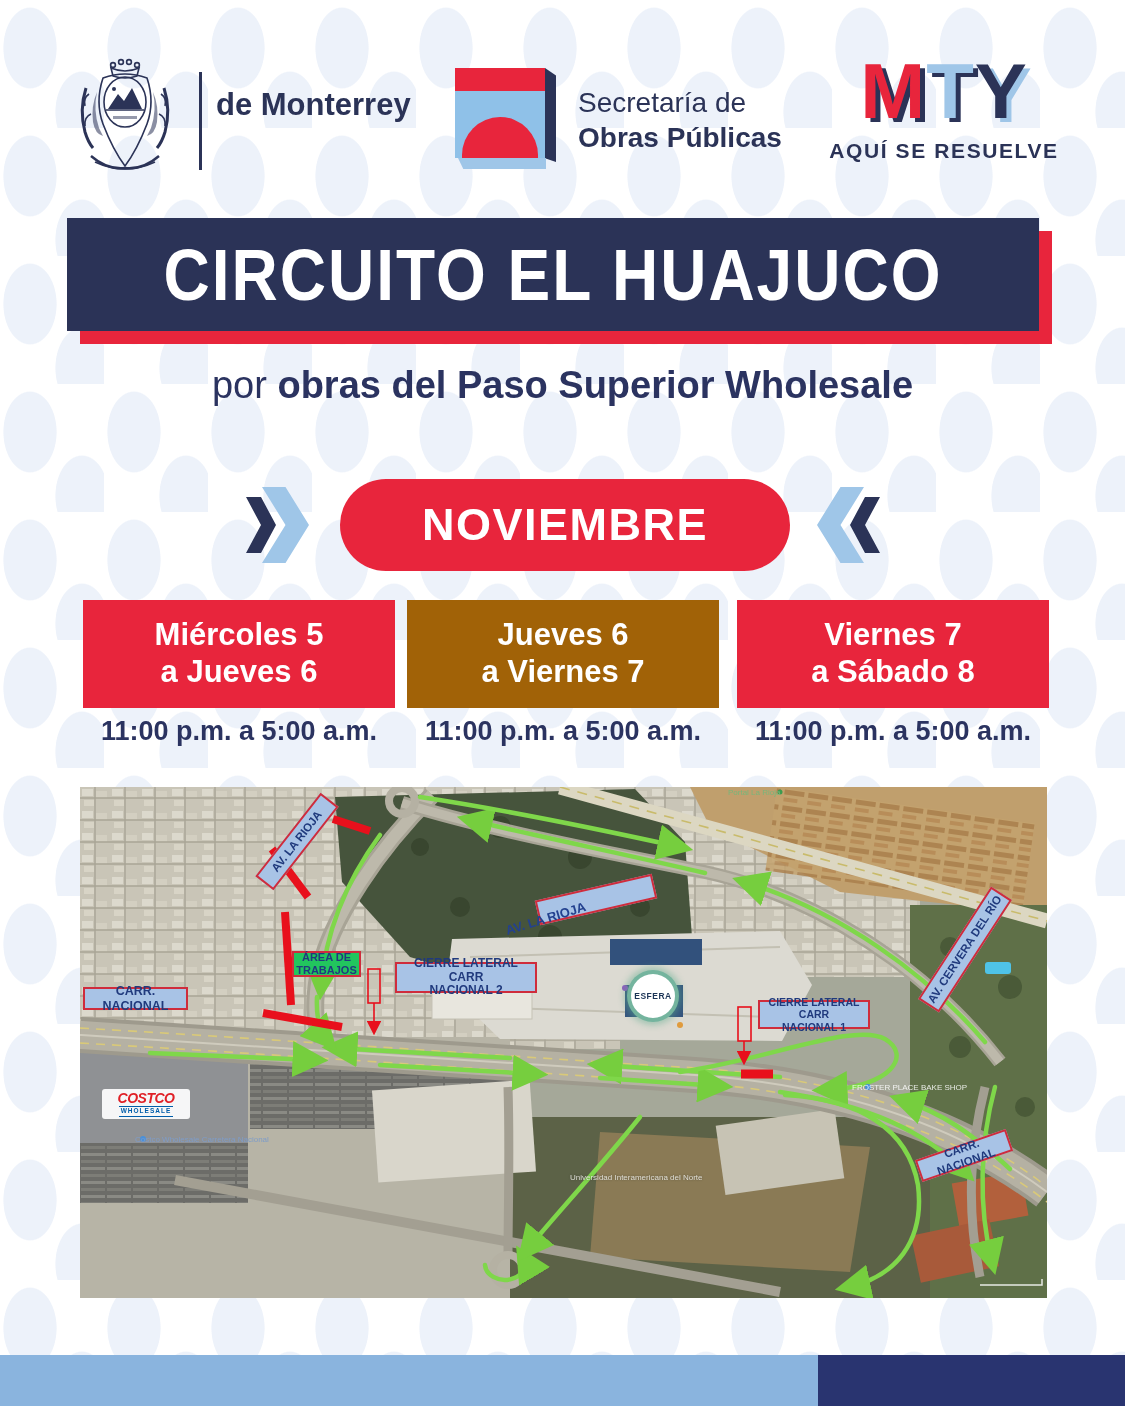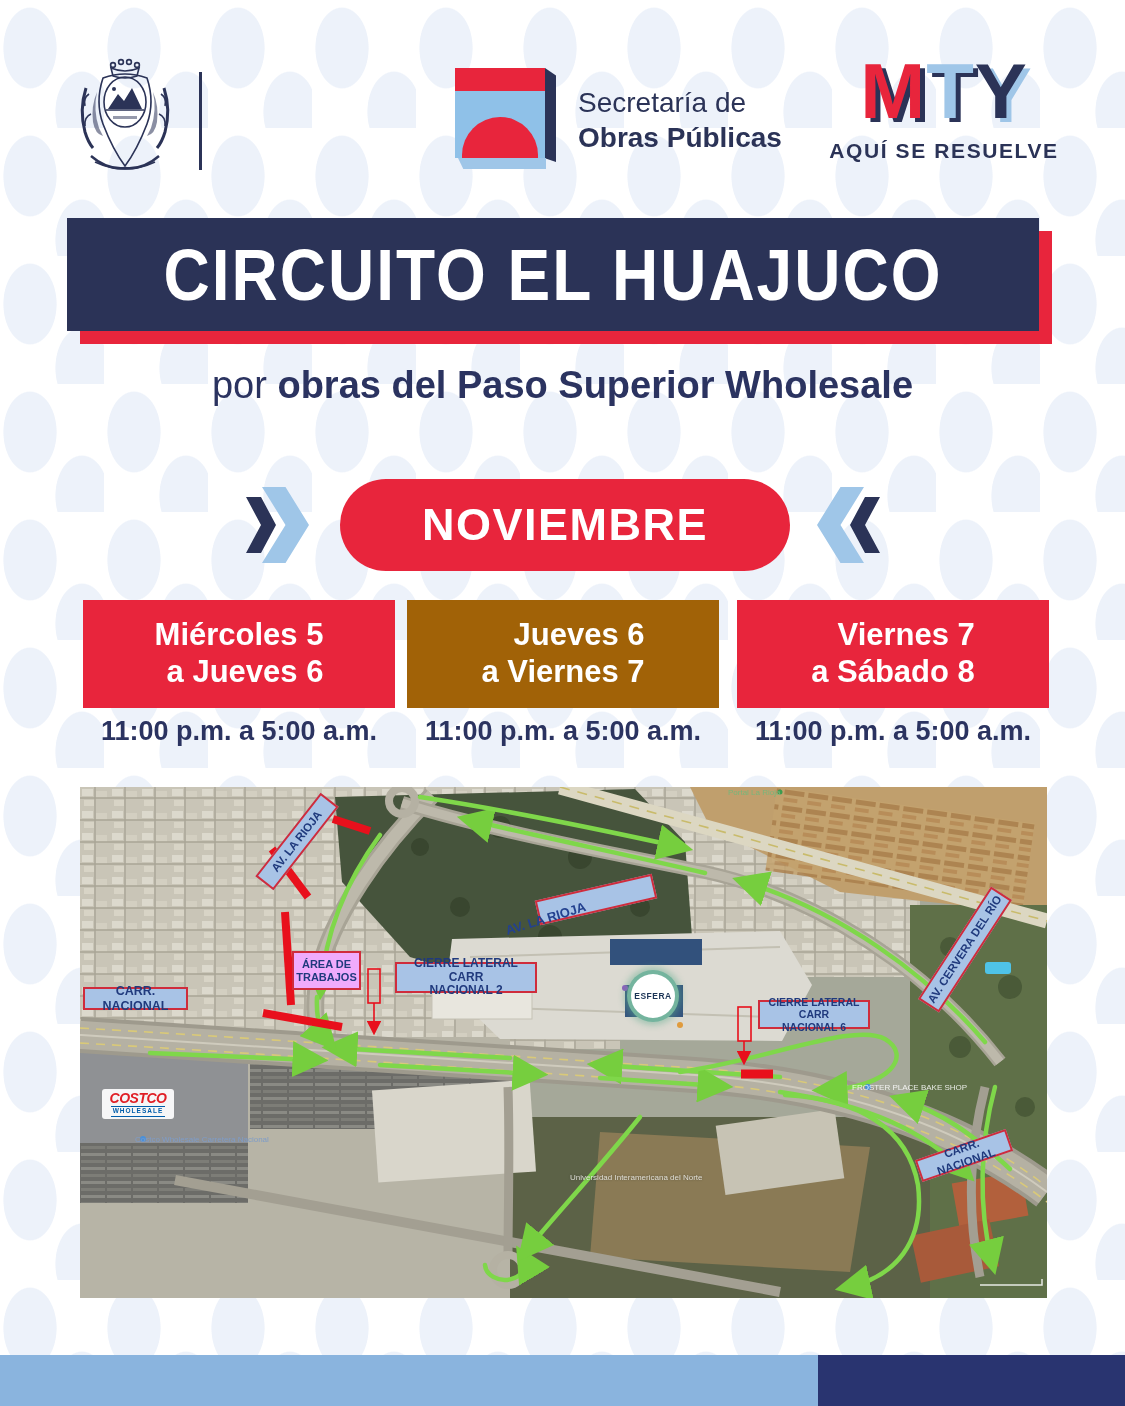--- a/index.html
+++ b/index.html
@@ -36,35 +36,35 @@
   .banner span{color:#fff;font-weight:800;font-size:64px;letter-spacing:2px;transform:scaleY(1.12);white-space:nowrap;}
   
   .subtitle{left:0;top:362px;width:1125px;text-align:center;color:#2b3360;font-size:38px;line-height:1.22;}
   .subtitle b{font-weight:700;}
   
   .chev{position:absolute;clip-path:polygon(0 0,50% 0,100% 50%,50% 100%,0 100%,50% 50%);}
   .chev.left{transform:scaleX(-1);}
   .pill{left:340px;top:479px;width:450px;height:92px;background:#e8253c;border-radius:46px;display:flex;align-items:center;justify-content:center;}
   .pill span{color:#fff;font-weight:800;font-size:45px;letter-spacing:1.5px;}
   
-  .card{top:600px;width:312px;height:108px;display:flex;align-items:center;justify-content:center;text-align:right;}
+  .card{top:600px;width:312px;height:108px;display:flex;align-items:center;justify-content:center;text-align:center;}
   .card span{color:#fff;font-weight:800;font-size:31px;line-height:1.18;}
   .card.red{background:#e8253c;}
   .card.navy{background:#a16207;}
   .time{top:716px;width:312px;text-align:center;color:#2b3360;font-weight:800;font-size:27px;white-space:nowrap;}
   
   .map{left:80px;top:787px;width:967px;height:511px;overflow:hidden;background:#a5a899;}
   .map svg{position:absolute;left:0;top:0;}
   .map-box{position:absolute;background:#a8c3e6;border:2px solid #cf2c3c;color:#203a7d;font-weight:700;
     display:flex;flex-direction:column;align-items:center;justify-content:center;text-align:center;box-sizing:border-box;line-height:1.15;}
   .map-text{position:absolute;color:#23418f;font-weight:700;white-space:nowrap;}
   .esfera{position:absolute;left:547px;top:183px;width:44px;height:44px;border-radius:50%;background:#ffffff;
     border:4px solid rgba(70,155,125,.75);box-shadow:0 0 6px 3px rgba(90,170,140,.45);
     display:flex;align-items:center;justify-content:center;color:#1d3557;font-weight:800;font-size:8.5px;letter-spacing:.5px;}
-  .costco{position:absolute;left:22px;top:302px;width:72px;height:30px;background:rgba(255,255,255,.92);border-radius:3px;
+  .costco{position:absolute;left:22px;top:302px;width:88px;height:30px;background:rgba(255,255,255,.92);border-radius:3px;
     display:flex;flex-direction:column;align-items:center;justify-content:center;line-height:1;}
   .costco .c1{color:#e01f26;font-weight:800;font-style:italic;font-size:14px;letter-spacing:-.5px;}
   .costco .c2{color:#005daa;font-weight:800;font-size:6.5px;letter-spacing:1px;border-top:1.5px solid #005daa;border-bottom:1.5px solid #005daa;padding:1px 2px;margin-top:1px;}
   .faint{position:absolute;font-size:8px;white-space:nowrap;}
   
   .foot-blue{left:0;top:1355px;width:818px;height:51px;background:#8ab4de;}
   .foot-navy{left:818px;top:1355px;width:307px;height:51px;background:#293470;}
 </style>
 </head>
 <body>
@@ -89,20 +89,21 @@
     <g fill="#2b3357">
       <path d="M35,51 L45,36 L51,43 L59,30 L69,51 Z"></path>
       <circle cx="41" cy="31" r="2"></circle>
       <path d="M24,34 q-4,18 2,36 l4,8 q-8,-2 -10,-14 q-2,-16 4,-30 Z" opacity=".55"></path>
       <path d="M80,34 q4,18 -2,36 l-4,8 q8,-2 10,-14 q2,-16 -4,-30 Z" opacity=".55"></path>
       <rect x="40" y="58" width="24" height="3" opacity=".5"></rect>
     </g>
   </svg>
   <div class="abs logo-divider"></div>
   <div class="abs gob-text">
+    <div>de Monterrey</div>
   </div>
 
   <div class="abs op-mark">
     <div class="op-edge-r"></div>
     <div class="op-edge-b"></div>
     <div class="op-sq">
       <div class="op-dome"></div>
     </div>
   </div>
   <div class="abs op-text">
@@ -281,37 +282,37 @@
       <span>AV. LA RIOJA</span>
     </div>
 
   <div class="map-box" style="left:456px;top:100px;width:120px;height:25px;transform:rotate(-13deg);"></div>
   <div class="map-text" style="left:424px;top:124px;font-size:13px;transform:rotate(-17deg);">AV. LA RIOJA</div>
 
   <div class="map-box" style="left:3px;top:200px;width:105px;height:23px;font-size:12.5px;">
       <span>CARR. NACIONAL</span>
     </div>
 
-  <div class="map-box" style="left:212px;top:164px;width:69px;height:39px;font-size:11px;background:#f0abfc;">
+  <div class="map-box" style="left:212px;top:164px;width:69px;height:26px;font-size:11px;background:#22c55e;">
     <span>ÁREA DE</span>
     <span>TRABAJOS</span>
   </div>
 
   <div class="map-box" style="left:315px;top:175px;width:142px;height:31px;font-size:12px;">
     <span>CIERRE LATERAL CARR</span>
     <span>NACIONAL 2</span>
   </div>
 
   <div class="esfera">
       <span>ESFERA</span>
     </div>
 
   <div class="map-box" style="left:678px;top:213px;width:112px;height:29px;font-size:10.5px;">
     <span>CIERRE LATERAL CARR</span>
-    <span>NACIONAL 6</span>
+    <span>NACIONAL 1</span>
   </div>
 
   <div class="map-box" style="left:818px;top:150px;width:134px;height:25px;font-size:11.5px;transform:rotate(-57deg);">
       <span>AV. CERVERA DEL RÍO</span>
     </div>
 
   <div class="map-box" style="left:836px;top:357px;width:96px;height:23px;font-size:11.5px;transform:rotate(-19deg);">
       <span>CARR. NACIONAL</span>
     </div>
 

